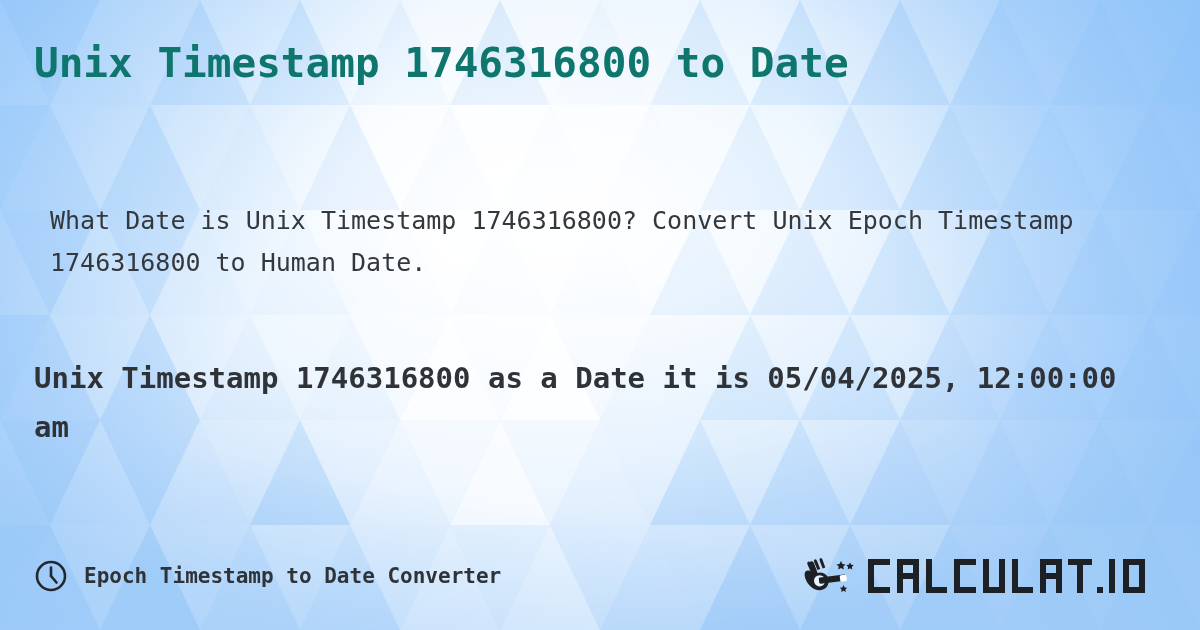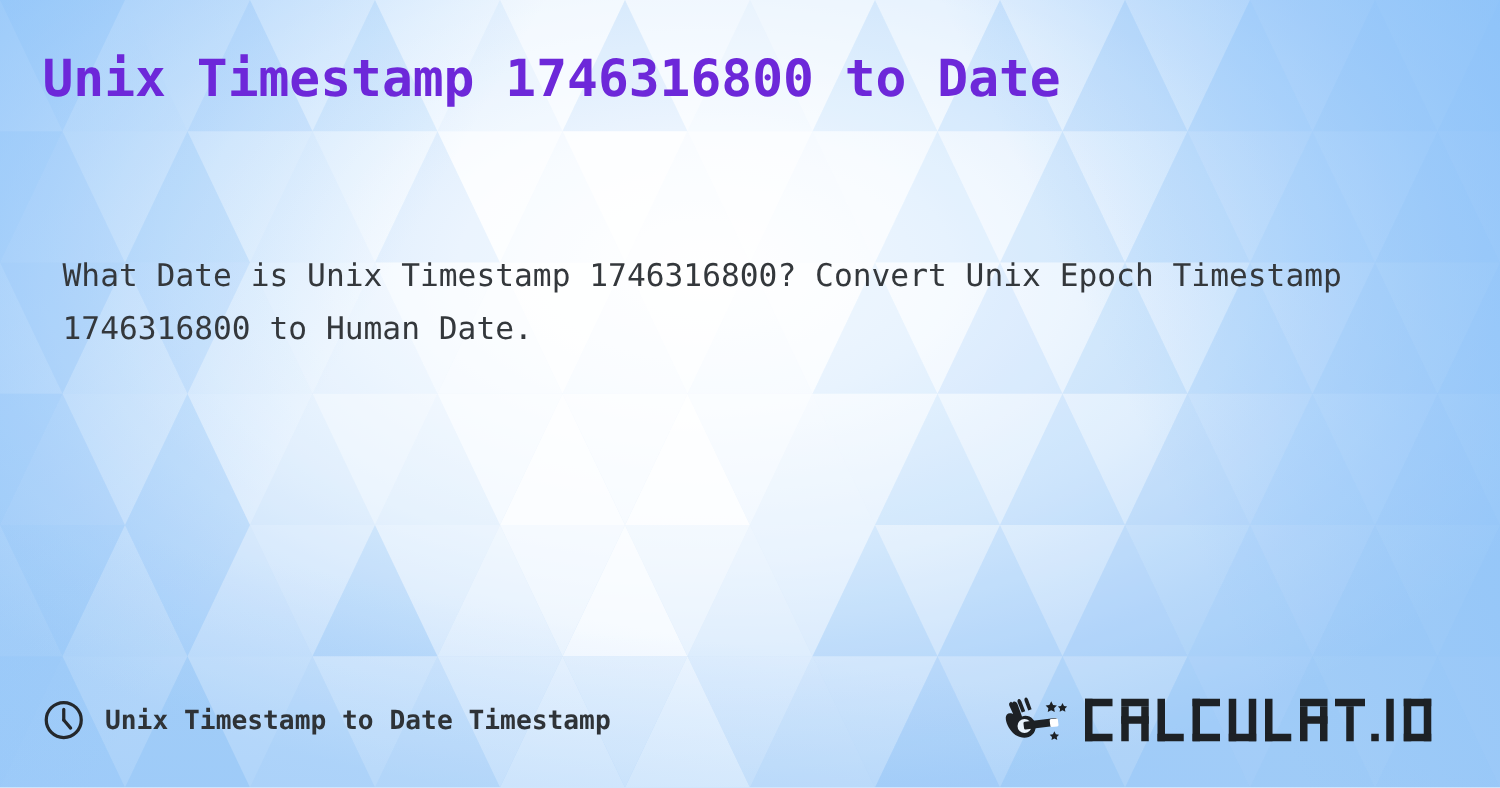--- a/index.html
+++ b/index.html
@@ -57,21 +57,21 @@
   }
 
   .page-title {
     position: absolute;
     left: 34px;
     top: 40px;
     margin: 0;
     font-size: 41px;
     line-height: 1.16;
     font-weight: bold;
-    color: #6d28d9;
+    color: #0f766e;
     letter-spacing: 0px;
     white-space: nowrap;
   }
 
   .description {
     position: absolute;
     left: 34px;
     top: 184px;
     width: 1120px;
     margin: 16px;
@@ -316,30 +316,31 @@
   </svg>
 
   <div class="bg-vignette"></div>
 
   <div class="content">
 
     <h1 class="page-title">Unix Timestamp 1746316800 to Date</h1>
 
     <p class="description">What Date is Unix Timestamp 1746316800? Convert Unix Epoch Timestamp 1746316800 to Human Date.</p>
 
+    <p class="result">Unix Timestamp 1746316800 as a Date it is 05/04/2025, 12:00:00 am</p>
 
     <div class="footer">
 
       <div class="footer-left">
         <svg class="clock-icon" viewBox="0 0 34 34" xmlns="http://www.w3.org/2000/svg">
           <circle cx="17" cy="17" r="14" fill="none" stroke="#24282c" stroke-width="2.6"></circle>
           <line x1="17" y1="17" x2="17" y2="8.5" stroke="#24282c" stroke-width="2.6" stroke-linecap="round"></line>
           <line x1="17" y1="17" x2="22.5" y2="23.5" stroke="#24282c" stroke-width="2.6" stroke-linecap="round"></line>
         </svg>
-        <span class="footer-label">Unix Timestamp to Date Timestamp</span>
+        <span class="footer-label">Epoch Timestamp to Date Converter</span>
       </div>
 
       <div class="brand">
         <svg class="brand-mark" viewBox="0 0 58 42" xmlns="http://www.w3.org/2000/svg">
 
           <g fill="#1d2125">
             <path d="M6.5 6.5 C5.2 7.0 5.0 8.4 5.6 9.8 L8.6 16.4 C8.0 16.0 7.4 15.7 6.8 15.6
                      C4.4 15.1 2.6 16.6 2.6 19.2 C2.6 23.3 5.2 28.2 8.4 31.3
                      C11.0 33.8 14.2 35.2 17.4 35.2 C22.6 35.2 26.6 31.4 26.6 26.2
                      C26.6 21.4 23.0 17.6 18.3 17.6 C17.3 17.6 16.4 17.8 15.6 18.1

